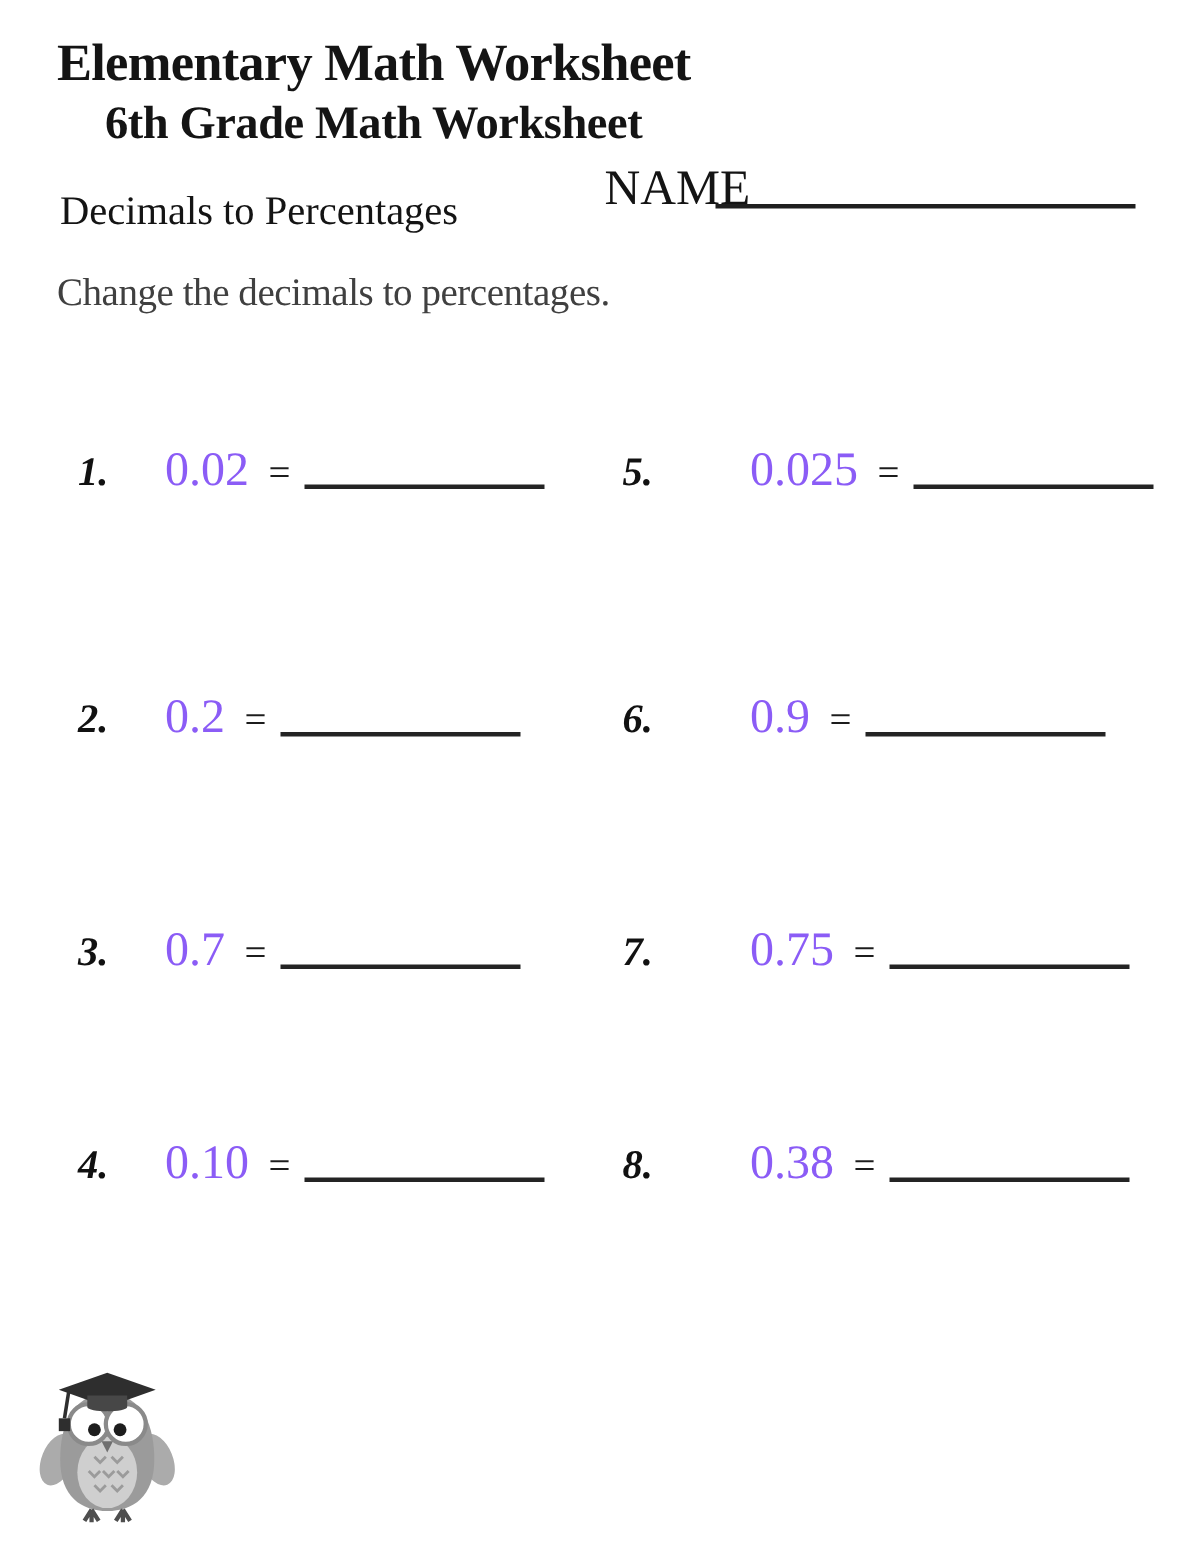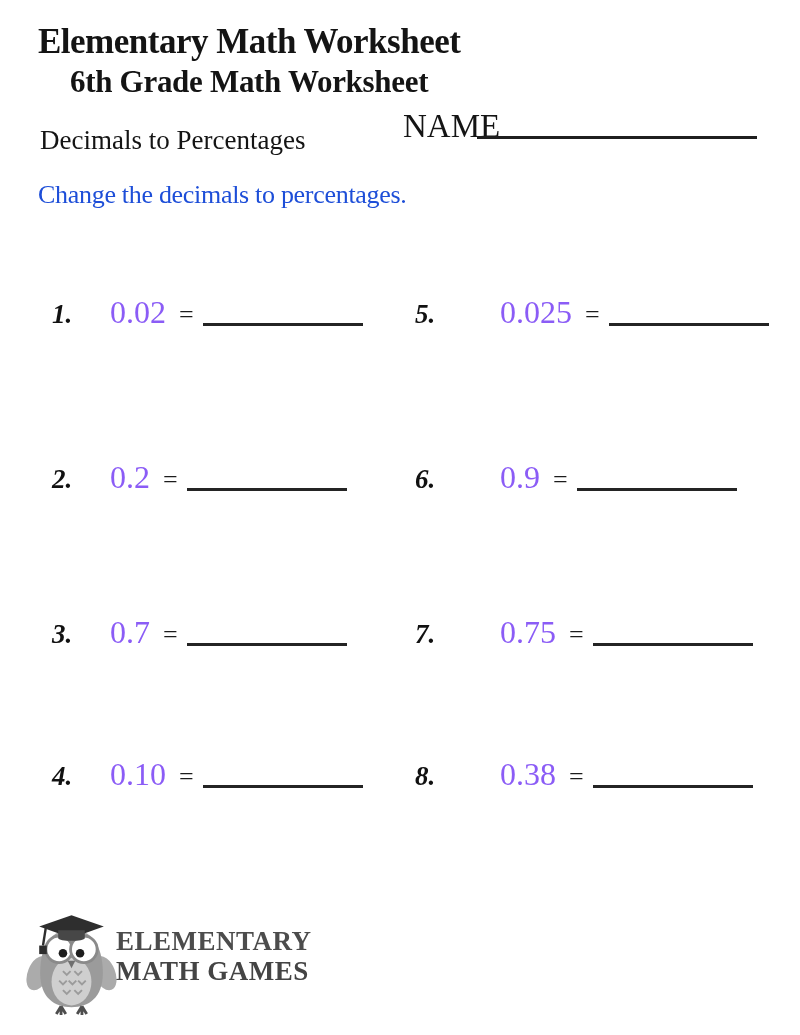--- a/index.html
+++ b/index.html
@@ -27,21 +27,21 @@
   .name-label{
     position:absolute; left:403px; top:108px;
     font-size:33px; font-weight:400; color:#141414;
   }
   .name-line{
     position:absolute; left:477px; top:136px;
     width:280px; height:3px; background:#1f1f1f;
   }
   .instruction{
     position:absolute; left:38px; top:180px;
-    font-size:26px; font-weight:400; letter-spacing:-0.3px; color:#1d4ed8;
+    font-size:26px; font-weight:400; letter-spacing:-0.3px; color:#404040;
   }
   .problem-row{position:absolute; left:0; width:800px; height:44px;}
   .row-1{top:294px;} .row-2{top:459px;} .row-3{top:614px;} .row-4{top:756px;}
   .problem{
     position:absolute; display:flex; align-items:baseline;
   }
   .problem.left{left:52px;}
   .problem.right{left:415px;}
   .p-num{
     font-size:27px; font-weight:700; font-style:italic; color:#111;
@@ -165,18 +165,14 @@
       <circle cx="59" cy="41" r="4.5" fill="#1d1d1d"></circle>
       <path d="M46 49 L54 49 L50 57 Z" fill="#6f6f6f"></path>
       <path d="M50 1 L84 13 L50 25 L16 13 Z" fill="#2e2e2e"></path>
       <path d="M36 17 L64 17 L64 25 C64 29 36 29 36 25 Z" fill="#474747"></path>
       <path d="M23 14 L20 33" stroke="#2e2e2e" stroke-width="2.5" fill="none"></path>
       <rect x="16" y="33" width="8" height="9" fill="#2e2e2e"></rect>
       <path d="M39 97 l-5 8 M39 97 l0 9 M39 97 l5 8" stroke="#4e4e4e" stroke-width="3" fill="none"></path>
       <path d="M61 97 l-5 8 M61 97 l0 9 M61 97 l5 8" stroke="#4e4e4e" stroke-width="3" fill="none"></path>
     </svg>
   </div>
-  <div class="logo-text">
-    <div class="logo-line">Elementary</div>
-    <div class="logo-line second">Math Games</div>
-  </div>
 
 </div>
 
 </body></html>

